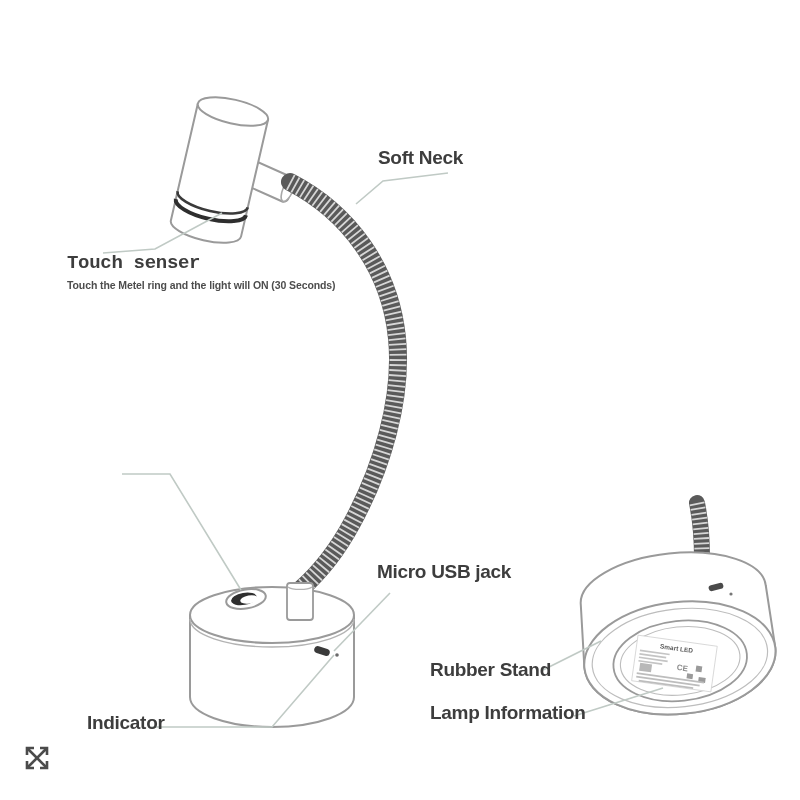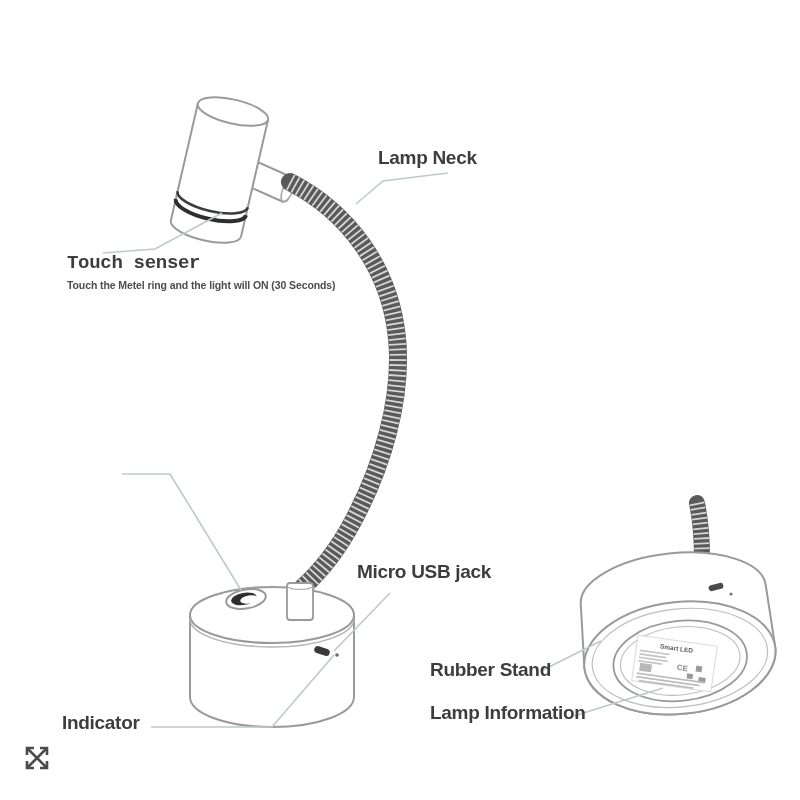--- a/index.html
+++ b/index.html
@@ -108,29 +108,29 @@
       <path d="M 448,173 L 383,181 L 356,204"></path>
       <path d="M 103,253 L 155,249 L 222,213"></path>
       <path d="M 122,474 L 170,474 L 241,590"></path>
       <path d="M 390,593 L 334,651"></path>
       <path d="M 151,727 L 272,727 L 334,655"></path>
       <path d="M 543,670 L 601,641"></path>
       <path d="M 574,716 L 663,688"></path>
     </g>
   </svg>
 
-  <div class="callout" style="left:378px;top:147px;">Lamp Neck</div>
+  <div class="callout" style="left:378px;top:147px;">Soft Neck</div>
 
   <div class="callout" style="left:67px;top:252px;font-family:Liberation Mono, monospace;">Touch senser</div>
   <div class="callout-sub" style="left:67px;top:279px;">Touch the Metel ring and the light will ON (30 Seconds)</div>
 
 
-  <div class="callout" style="left:357px;top:561px;">Micro USB jack</div>
+  <div class="callout" style="left:377px;top:561px;">Micro USB jack</div>
 
-  <div class="callout" style="left:62px;top:712px;">Indicator</div>
+  <div class="callout" style="left:87px;top:712px;">Indicator</div>
 
   <div class="callout" style="left:430px;top:659px;">Rubber Stand</div>
 
   <div class="callout" style="left:430px;top:702px;">Lamp Information</div>
 
   <div class="expand">
     <svg width="34" height="34" viewBox="0 0 34 34" fill="none" stroke="#4b4b4b" stroke-width="2.6">
       <path d="M 8,8 L 26,26"></path>
       <path d="M 26,8 L 8,26"></path>
       <path d="M 20,7 L 27,7 L 27,14"></path>

